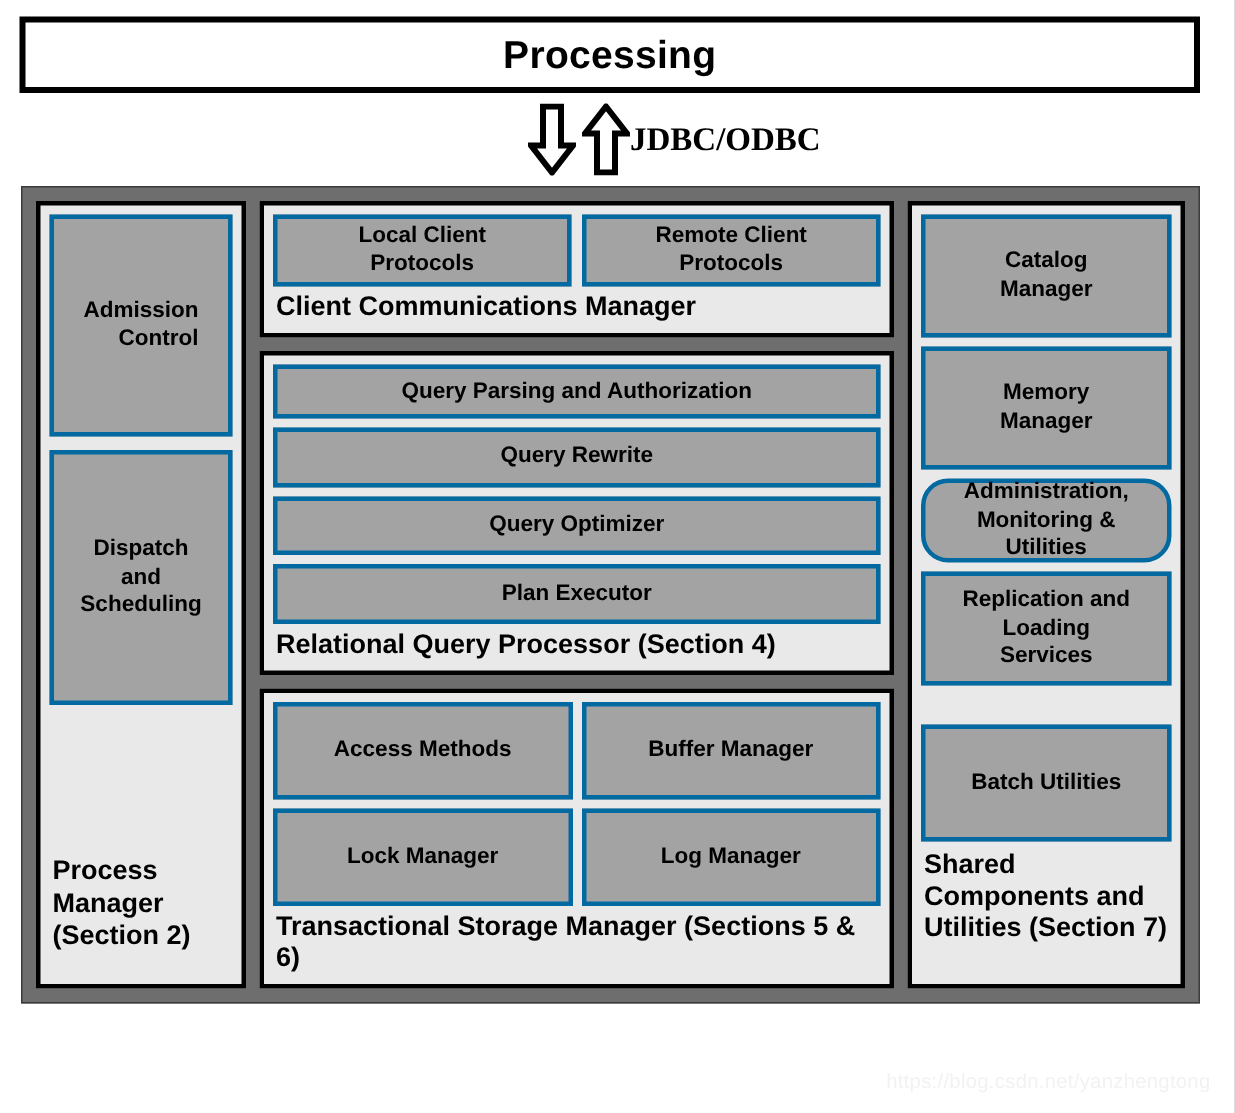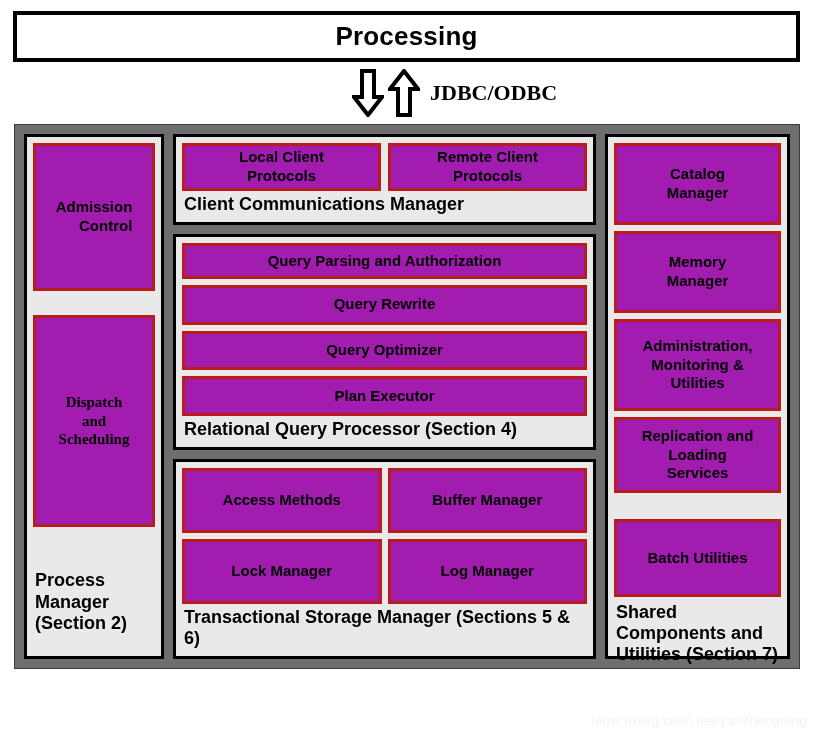--- a/index.html
+++ b/index.html
@@ -42,21 +42,20 @@
     position: absolute;
     left: 352px;
     top: 68px;
     width: 300px;
     height: 50px;
     display: flex;
     align-items: center;
   }
   .arrow-svg { display: block; }
   #connector-label {
-    margin-left: 10px;
     font-family: "Liberation Serif", serif;
     font-size: 22px;
     font-weight: bold;
     color: #000000;
     white-space: nowrap;
   }
 
   
   #dbms-container {
     position: absolute;
@@ -84,41 +83,41 @@
     font-weight: bold;
     color: #000000;
     line-height: 1.18;
     padding: 3px 2px 1px 2px;
   }
   .panel-label.left-align { text-align: left; }
   .panel-label.center-align { text-align: left; }
 
   
   .box {
-    background: #a21caf;
-    border: 3px solid #b91c1c;
+    background: #a3a3a3;
+    border: 3px solid #0369a1;
     display: flex;
     align-items: center;
     justify-content: center;
     text-align: center;
     font-size: 15px;
     font-weight: bold;
     color: #000000;
     line-height: 1.25;
     padding: 2px 16px;
   }
 
   
   #process-manager-panel {
     width: 140px;
     flex: 0 0 140px;
     justify-content: flex-start;
   }
   #box-admission-control { height: 148px; text-align: right; }
-  #box-dispatch-scheduling { height: 212px; margin-top: 24px; font-family: Liberation Serif, serif; }
+  #box-dispatch-scheduling { height: 170px; margin-top: 9px; }
   #process-manager-panel .panel-label {
     margin-top: auto;
     padding-bottom: 16px;
   }
 
   
   #middle-column {
     flex: 1 1 auto;
     display: flex;
     flex-direction: column;
@@ -167,21 +166,21 @@
     flex: 0 0 185px;
     justify-content: flex-start;
   }
   #shared-components-list {
     display: flex;
     flex-direction: column;
     gap: 6px;
   }
   #box-catalog-manager      { height: 82px; }
   #box-memory-manager       { height: 82px; }
-  #box-administration       { height: 92px; }
+  #box-administration       { height: 56px; border-radius: 18px; }
   #box-replication          { height: 76px; }
   #box-batch-utilities      { height: 78px; margin-top: 20px; }
   #shared-components-panel .panel-label {
     margin-top: 2px;
   }
 
   
   #watermark {
     position: absolute;
     right: 16px;

